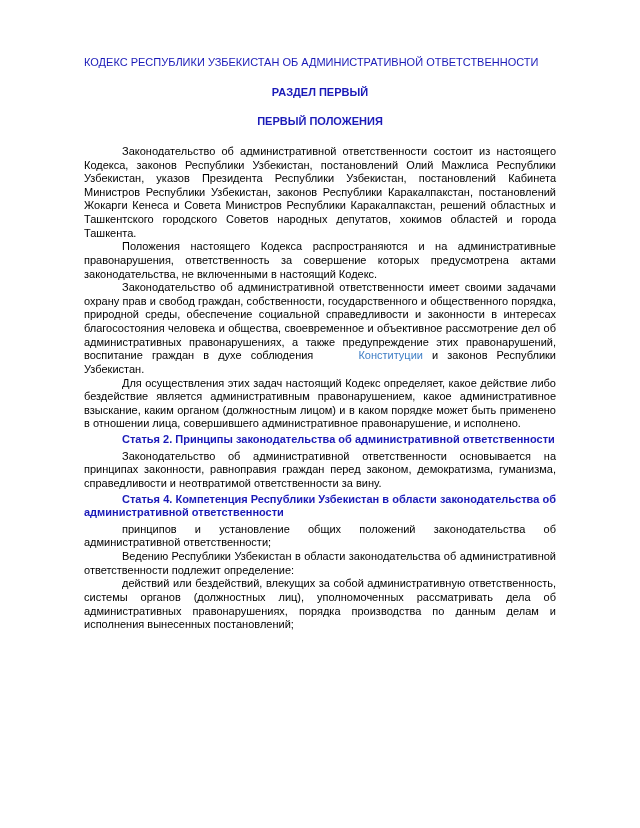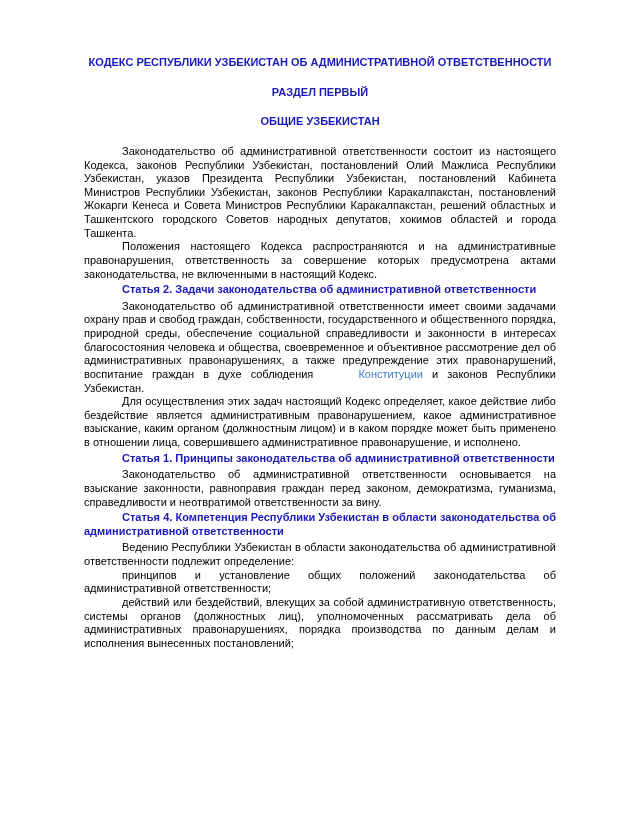--- a/index.html
+++ b/index.html
@@ -17,22 +17,22 @@
   .page{
     width:472px;
     margin:0 auto;
     padding-top:56px;
     font-size:11px;
     line-height:1.24;
   }
   .doc-title{
     color:var(--heading-color);
     font-size:11px;
-    font-weight:bold;
-    text-align:center;
+    font-weight:normal;
+    text-align:left;
     margin:0 0 8px 0;
   }
   .center-heading{
     color:var(--heading-color);
     font-size:11px;
     font-weight:bold;
     text-align:center;
     margin:16px;
   }
   .chapter{
@@ -58,30 +58,29 @@
   }
 </style>
 </head>
 <body>
 
 <div class="page">
 
   <h1 class="doc-title">КОДЕКС РЕСПУБЛИКИ УЗБЕКИСТАН ОБ АДМИНИСТРАТИВНОЙ ОТВЕТСТВЕННОСТИ</h1>
 
   <h2 class="center-heading">РАЗДЕЛ ПЕРВЫЙ</h2>
-  <h2 class="center-heading">ОБЩИЕ УЗБЕКИСТАН</h2>
+  <h2 class="center-heading">ПЕРВЫЙ ПОЛОЖЕНИЯ</h2>
 
   <p class="para">Законодательство об административной ответственности состоит из настоящего Кодекса, законов Республики Узбекистан, постановлений Олий Мажлиса Республики Узбекистан, указов Президента Республики Узбекистан, постановлений Кабинета Министров Республики Узбекистан, законов Республики Каракалпакстан, постановлений Жокарги Кенеса и Совета Министров Республики Каракалпакстан, решений областных и Ташкентского городского Советов народных депутатов, хокимов областей и города Ташкента.</p>
   <p class="para">Положения настоящего Кодекса распространяются и на административные правонарушения, ответственность за совершение которых предусмотрена актами законодательства, не включенными в настоящий Кодекс.</p>
 
-  <p class="article-heading">Статья 2. Задачи законодательства об административной ответственности</p>
   <p class="para"><span>Законодательство об административной ответственности имеет своими задачами охрану прав и свобод граждан, собственности, государственного и общественного порядка, природной среды, обеспечение социальной справедливости и законности в интересах благосостояния человека и общества, своевременное и объективное рассмотрение дел об административных правонарушениях, а также предупреждение этих правонарушений, воспитание граждан в духе соблюдения </span><a class="doc-link" href="#">Конституции</a><span> и законов Республики Узбекистан.</span></p>
   <p class="para">Для осуществления этих задач настоящий Кодекс определяет, какое действие либо бездействие является административным правонарушением, какое административное взыскание, каким органом (должностным лицом) и в каком порядке может быть применено в отношении лица, совершившего административное правонарушение, и исполнено.</p>
 
-  <p class="article-heading">Статья 1. Принципы законодательства об административной ответственности</p>
-  <p class="para">Законодательство об административной ответственности основывается на взыскание законности, равноправия граждан перед законом, демократизма, гуманизма, справедливости и неотвратимой ответственности за вину.</p>
+  <p class="article-heading">Статья 2. Принципы законодательства об административной ответственности</p>
+  <p class="para">Законодательство об административной ответственности основывается на принципах законности, равноправия граждан перед законом, демократизма, гуманизма, справедливости и неотвратимой ответственности за вину.</p>
 
   <p class="article-heading">Статья 4. Компетенция Республики Узбекистан в области законодательства об административной ответственности</p>
+  <p class="para">принципов и установление общих положений законодательства об административной ответственности;</p>
   <p class="para">Ведению Республики Узбекистан в области законодательства об административной ответственности подлежит определение:</p>
-  <p class="para">принципов и установление общих положений законодательства об административной ответственности;</p>
   <p class="para">действий или бездействий, влекущих за собой административную ответственность, системы органов (должностных лиц), уполномоченных рассматривать дела об административных правонарушениях, порядка производства по данным делам и исполнения вынесенных постановлений;</p>
 
 </div>
 
 </body></html>

